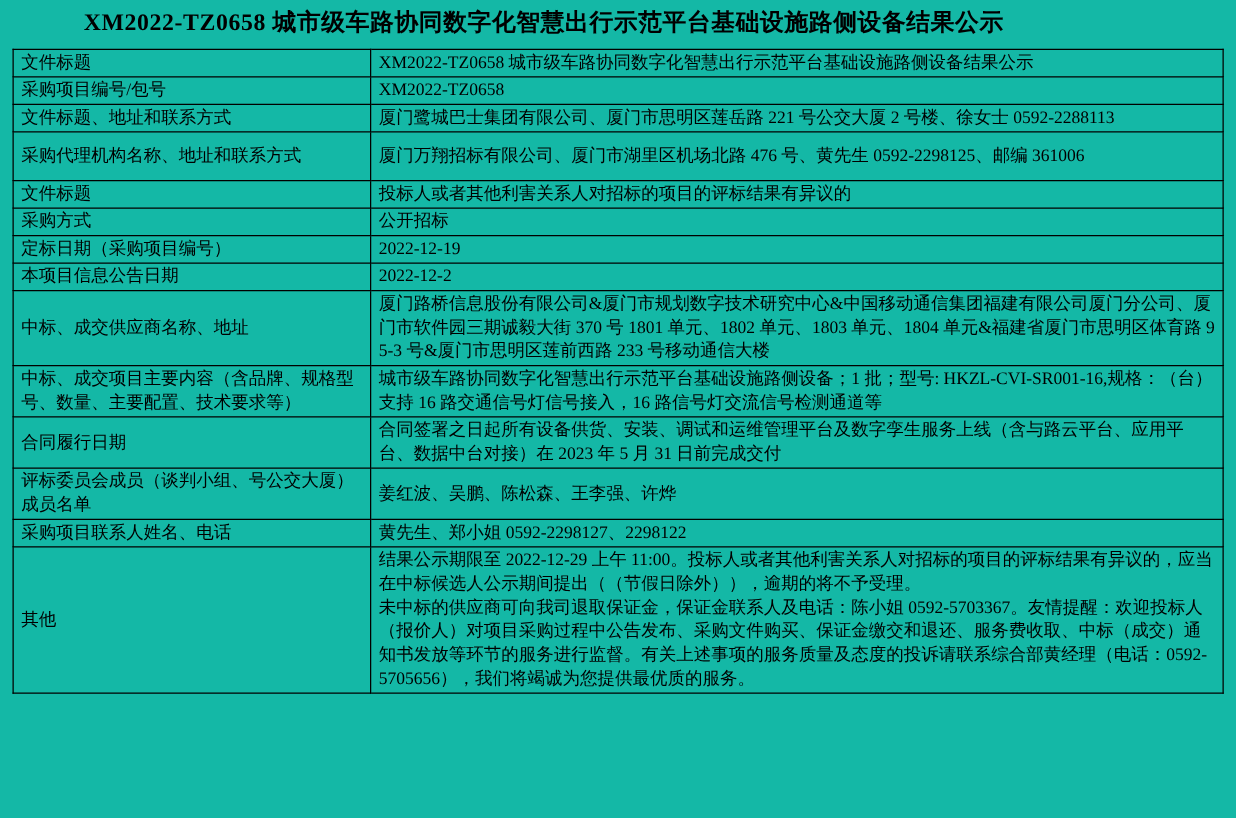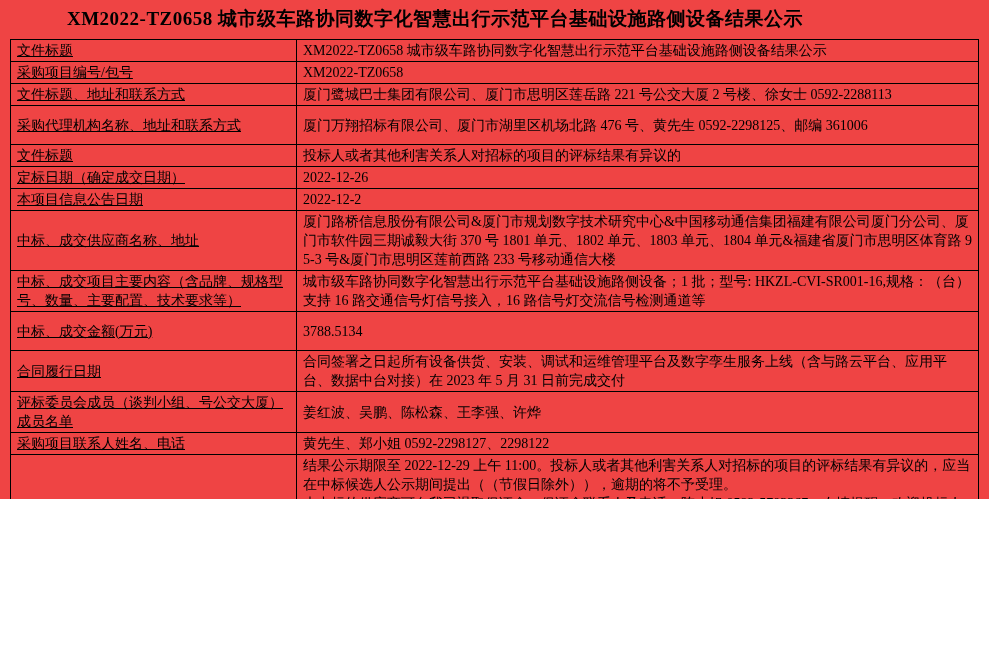--- a/index.html
+++ b/index.html
@@ -5,22 +5,22 @@
   html, body {
     margin: 0;
     padding: 0;
     background: #ffffff;
     font-family: "Liberation Serif", "DejaVu Serif", serif;
     color: #000000;
   }
   .page {
     position: relative;
     width: 989px;
-    height: 499px;
-    background: #ef4444;
+    height: 654px;
+    background: #14b8a6;
     overflow: hidden;
   }
   .title {
     width: 860px;
     margin: 6px 0 0 5px;
     text-align: center;
     font-size: 19px;
     font-weight: bold;
     letter-spacing: 0.5px;
     line-height: 26px;
@@ -34,21 +34,20 @@
   table.doc-table td {
     border: 1px solid #000000;
     font-size: 14px;
     line-height: 19px;
     padding: 1px 6px;
     vertical-align: middle;
     word-break: break-all;
   }
   td.label-cell {
     width: 273px;
-    text-decoration: underline;
   }
   td.value-cell {
     white-space: pre-wrap;
   }
   
   table.doc-table tr:nth-child(4) td,
   table.doc-table tr:nth-child(10) td {
     height: 36px;
   }
   table.doc-table tr:nth-child(14) td {
@@ -84,45 +83,45 @@
     <td class="value-cell">厦门万翔招标有限公司、厦门市湖里区机场北路 476 号、黄先生 0592-2298125、邮编 361006</td>
   </tr>
 
   <tr>
     <td class="label-cell">文件标题</td>
     <td class="value-cell">投标人或者其他利害关系人对招标的项目的评标结果有异议的</td>
   </tr>
 
 
 
+  <tr>
+    <td class="label-cell">采购方式</td>
+    <td class="value-cell">公开招标</td>
+  </tr>
 
   <tr>
-    <td class="label-cell">定标日期（确定成交日期）</td>
-    <td class="value-cell">2022-12-26</td>
+    <td class="label-cell">定标日期（采购项目编号）</td>
+    <td class="value-cell">2022-12-19</td>
   </tr>
 
   <tr>
     <td class="label-cell">本项目信息公告日期</td>
     <td class="value-cell">2022-12-2</td>
   </tr>
 
   <tr>
     <td class="label-cell">中标、成交供应商名称、地址</td>
     <td class="value-cell">厦门路桥信息股份有限公司&amp;厦门市规划数字技术研究中心&amp;中国移动通信集团福建有限公司厦门分公司、厦门市软件园三期诚毅大街 370 号 1801 单元、1802 单元、1803 单元、1804 单元&amp;福建省厦门市思明区体育路 95-3 号&amp;厦门市思明区莲前西路 233 号移动通信大楼</td>
   </tr>
 
   <tr>
     <td class="label-cell">中标、成交项目主要内容（含品牌、规格型号、数量、主要配置、技术要求等）</td>
     <td class="value-cell">城市级车路协同数字化智慧出行示范平台基础设施路侧设备；1 批；型号: HKZL-CVI-SR001-16,规格：（台）支持 16 路交通信号灯信号接入，16 路信号灯交流信号检测通道等</td>
   </tr>
 
-  <tr>
-    <td class="label-cell">中标、成交金额(万元)</td>
-    <td class="value-cell">3788.5134</td>
-  </tr>
 
   <tr>
     <td class="label-cell">合同履行日期</td>
     <td class="value-cell">合同签署之日起所有设备供货、安装、调试和运维管理平台及数字孪生服务上线（含与路云平台、应用平台、数据中台对接）在 2023 年 5 月 31 日前完成交付</td>
   </tr>
 
   <tr>
     <td class="label-cell">评标委员会成员（谈判小组、号公交大厦）成员名单</td>
     <td class="value-cell">姜红波、吴鹏、陈松森、王李强、许烨</td>
   </tr>

